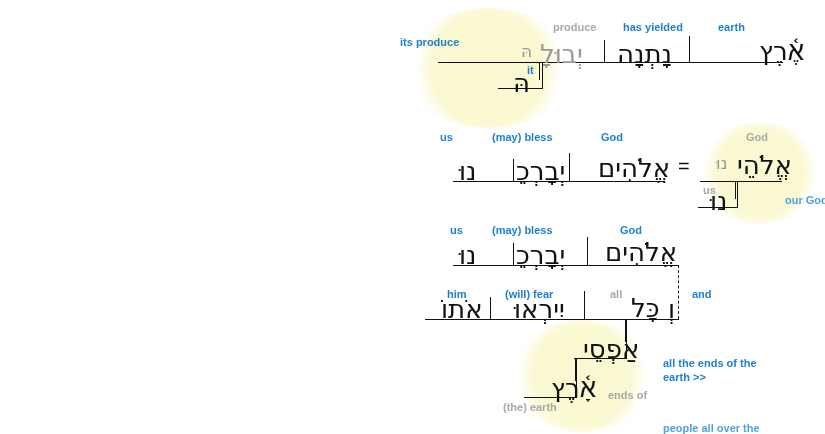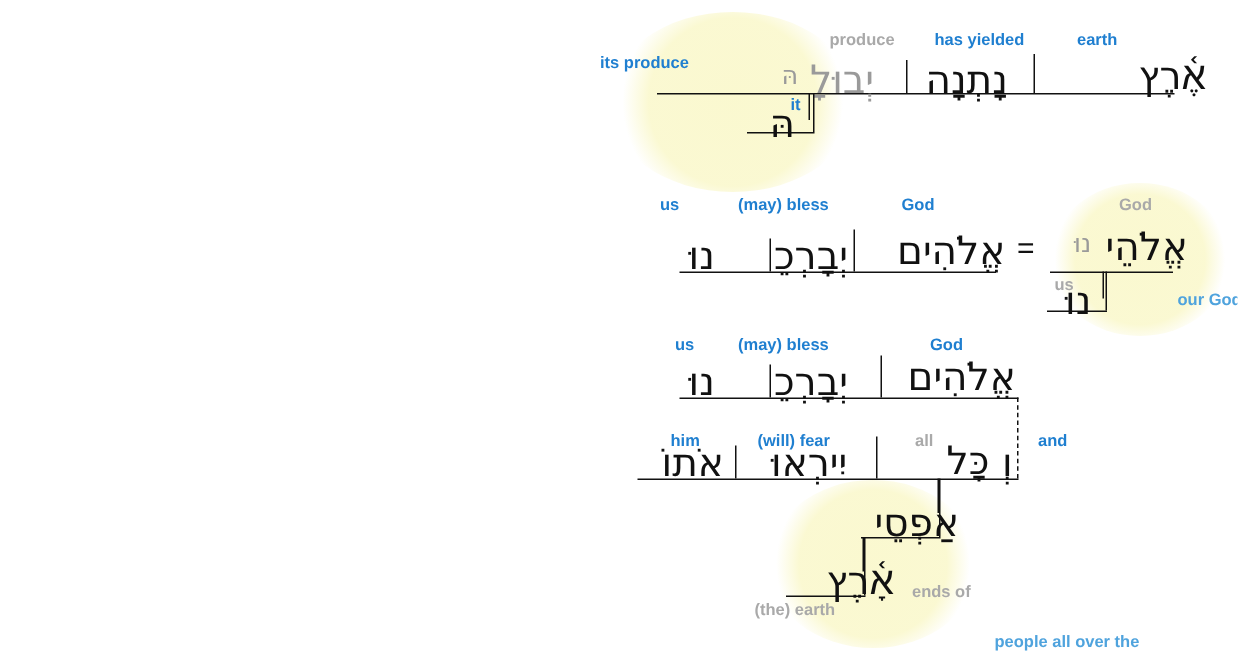--- a/index.html
+++ b/index.html
@@ -166,15 +166,16 @@
   <div class="vline short" style="left:626px; top:319px; height:39px;"></div>
   <div class="gloss grey" style="left:608px; top:361px;margin-top:28px;">ends of</div>
   <div class="heb" style="left:583px; top:336px;">אַפְסֵי</div>
 
   <div class="vline" style="left:575px; top:358px; height:23px;"></div>
   <div class="hline" style="left:524px; top:397px; width:53px;"></div>
   <div class="vline short" style="left:576px; top:358px; height:39px;"></div>
   <div class="gloss grey" style="left:503px; top:401px;">(the) earth</div>
   <div class="heb" style="left:551px; top:375px;">אָ֫רֶץ</div>
 
+  <div class="gloss" style="left:663px; top:357px; width:100px; white-space:normal;">all the ends of the earth &gt;&gt;</div>
   <div class="gloss plain" style="left:663px; top:385px; width:100px; white-space:normal;">people all over the earth</div>
 
 </div>
 
 </body></html>

